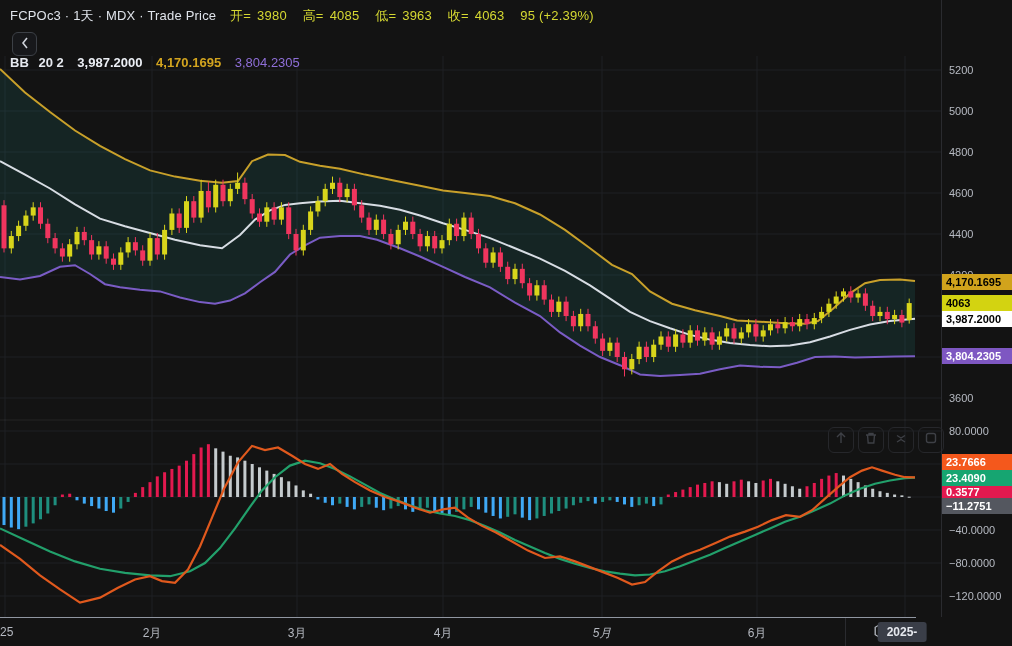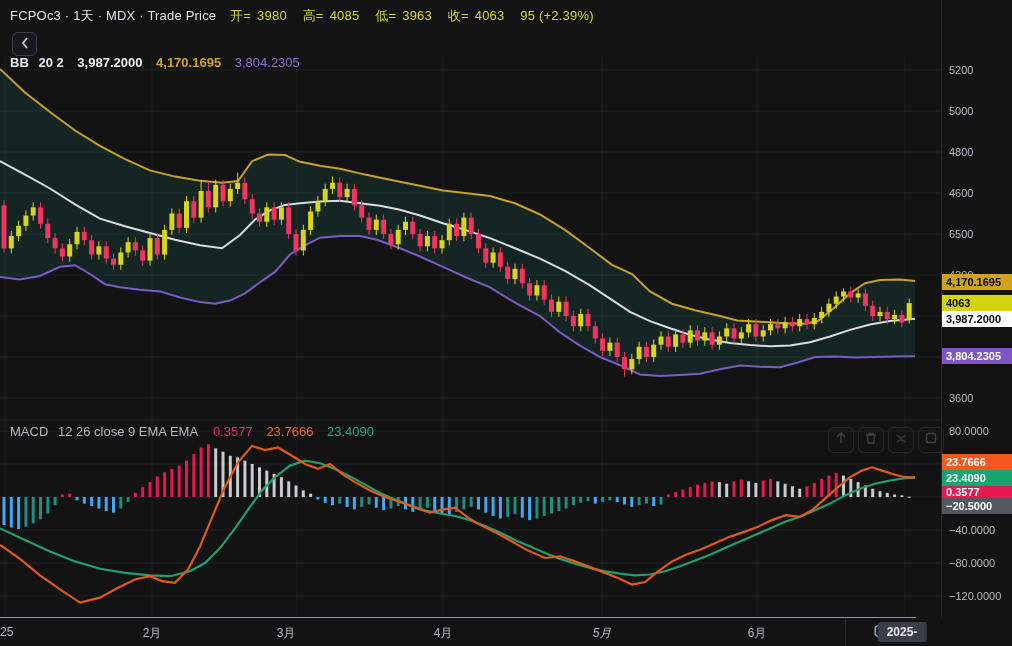--- a/index.html
+++ b/index.html
@@ -499,27 +499,20 @@
   </div>
 
   <div class="bb-legend">
     <b>BB</b>
     <b style="margin-left:6px;">20 2</b>
     <span class="v-basis">3,987.2000</span>
     <span class="v-upper">4,170.1695</span>
     <span class="v-lower">3,804.2305</span>
   </div>
 
-  <div class="macd-legend">
-    <span>MACD</span>
-    <span style="margin-left:6px;">12 26 close 9 EMA EMA</span>
-    <span class="v-hist">0.3577</span>
-    <span class="v-macd">23.7666</span>
-    <span class="v-sig">23.4090</span>
-  </div>
 
   <div class="ghost-toolbar">
     <div class="ghost-btn">
       <span>
         <svg width="14" height="14" viewBox="0 0 14 14">
             <path d="M7 12 V2 M3 6 L7 2 L11 6"></path>
           </svg>
       </span>
     </div>
     <div class="ghost-btn">
@@ -543,54 +536,54 @@
           </svg>
       </span>
     </div>
   </div>
 
   <div class="price-axis" id="price-axis">
       <span class="tick" style="top: 70px;">5200</span>
       <span class="tick" style="top: 111px;">5000</span>
       <span class="tick" style="top: 152px;">4800</span>
       <span class="tick" style="top: 193px; text-align: right;">4600</span>
-      <span class="tick" style="top: 234px;">6500</span>
+      <span class="tick" style="top: 234px;">4400</span>
       <span class="tick" style="top: 275px;">4200</span>
       <span class="tick" style="top: 316px;">4000</span>
       <span class="tick" style="top: 357px;">3800</span>
       <span class="tick" style="top: 398px;">3600</span>
       <span class="tick" style="top: 431px;">80.0000</span>
       <span class="tick" style="top: 464px;">40.0000</span>
       <span class="tick" style="top: 497px;">0.0000</span>
       <span class="tick" style="top: 530px;">−40.0000</span>
       <span class="tick" style="top: 563px;">−80.0000</span>
       <span class="tick" style="top: 596px;">−120.0000</span>
       <div class="axis-tag" style="top: 274px; background: rgb(209, 163, 28); color: rgb(0, 0, 0); z-index: 2;">4,170.1695</div>
       <div class="axis-tag" style="top: 295px; background: rgb(211, 211, 17); color: rgb(0, 0, 0); z-index: 2;">4063</div>
       <div class="axis-tag" style="top: 311px; background: rgb(255, 255, 255); color: rgb(0, 0, 0); z-index: 2;">3,987.2000</div>
       <div class="axis-tag" style="top: 348px; background: rgb(126, 87, 194); color: rgb(255, 255, 255); z-index: 2;">3,804.2305</div>
       <div class="axis-tag" style="top: 454px; background: rgb(244, 88, 28); color: rgb(255, 255, 255); z-index: 3;">23.7666</div>
       <div class="axis-tag" style="top: 470px; background: rgb(22, 165, 113); color: rgb(255, 255, 255); z-index: 3;">23.4090</div>
       <div class="axis-tag" style="top: 484px; background: rgb(227, 25, 79); color: rgb(255, 255, 255); z-index: 1;">0.3577</div>
-      <div class="axis-tag" style="top: 498px; background: rgb(84, 87, 95); color: rgb(255, 255, 255); z-index: 2;">−20.5000</div>
+      <div class="axis-tag" style="top: 498px; background: rgb(84, 87, 95); color: rgb(255, 255, 255); z-index: 2;">−11.2751</div>
     </div>
 
 
   <div class="time-axis" id="time-axis">
     <div class="axis-corner">
       <span>
         <svg width="18" height="18" viewBox="0 0 18 18">
           <path d="M9 2 L14.8 5.3 V12.7 L9 16 L3.2 12.7 V5.3 Z"></path>
           <circle cx="9" cy="9" r="2.2"></circle>
         </svg>
       </span>
     </div>
   <span class="t-label first">25</span>
       <span class="t-label" style="left: 152px;">2月</span>
-      <span class="t-label" style="left: 286px;">3月</span>
+      <span class="t-label" style="left: 297px;">3月</span>
       <span class="t-label" style="left: 443px;">4月</span>
       <span class="t-label" style="left: 602px; font-style: italic;">5月</span>
       <span class="t-label" style="left: 757px;">6月</span>
       <div class="date-tag" style="left: 902px;">2025-07-02</div>
     </div>
 
 
 </div>
 
 </body></html>

